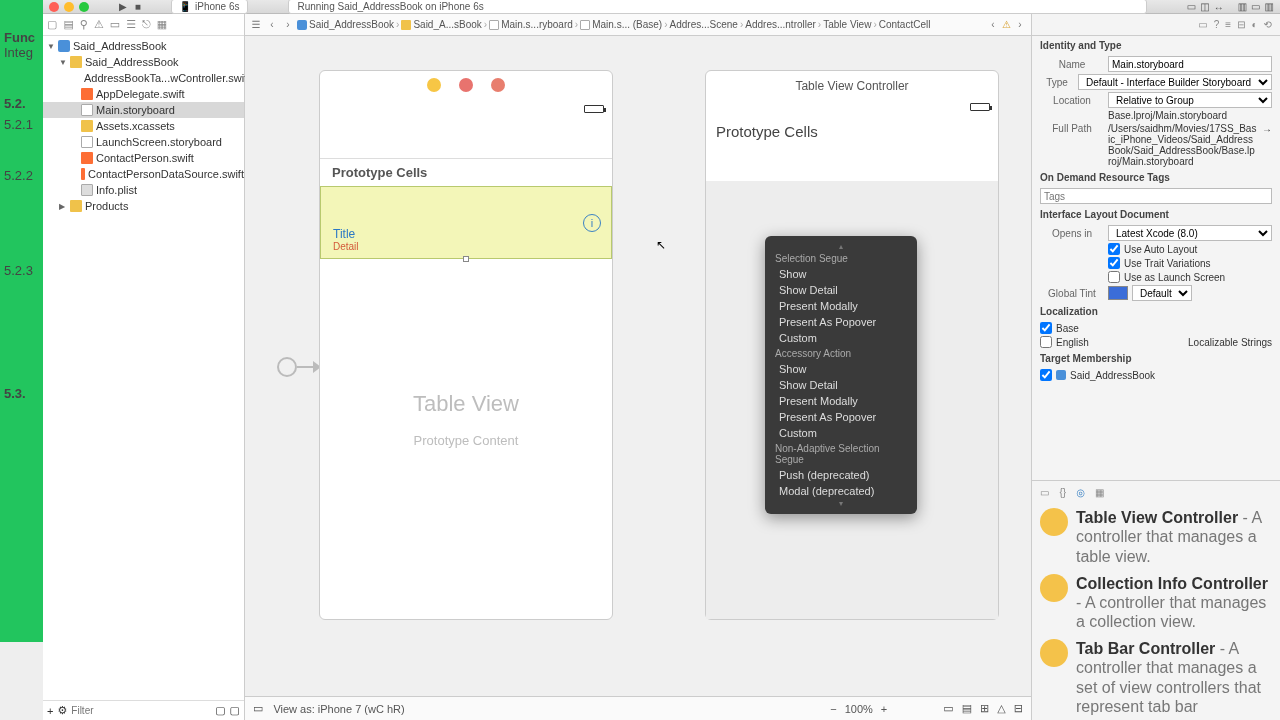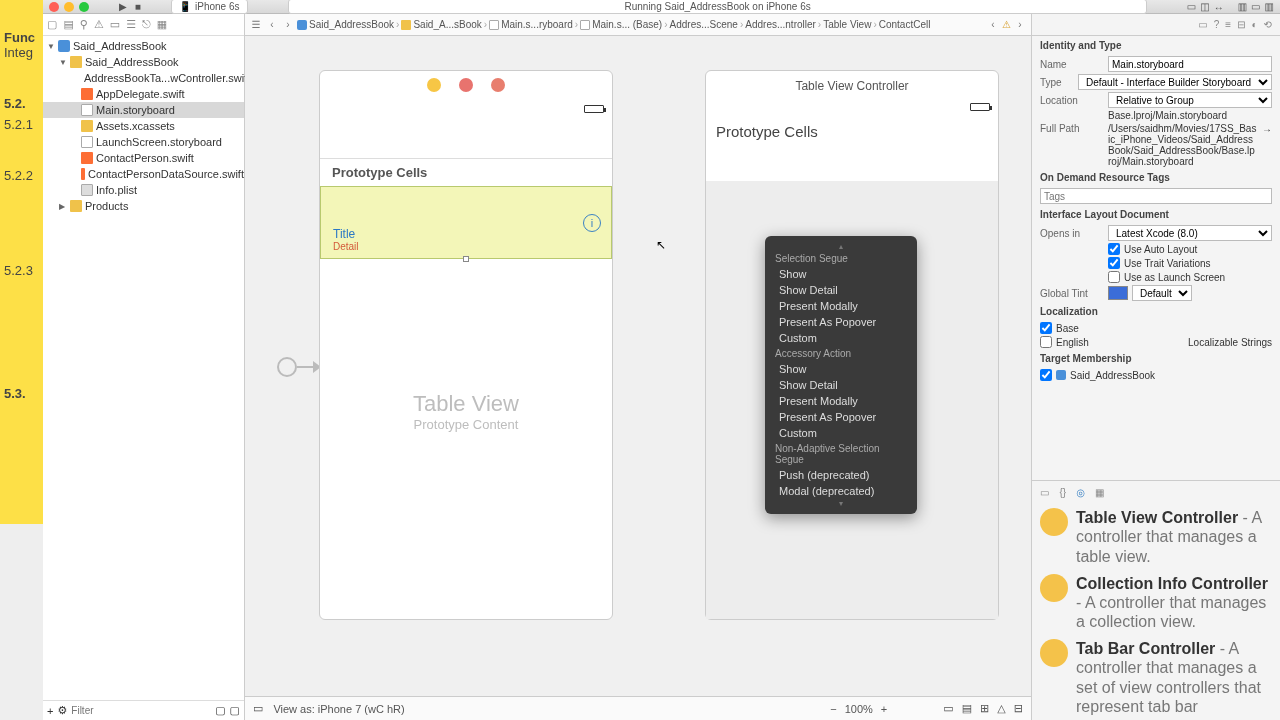--- a/index.html
+++ b/index.html
@@ -1,21 +1,21 @@
 <!DOCTYPE html>
 <html><head>
 <meta charset="utf-8">
 <style>
 * { margin: 0; padding: 0; box-sizing: border-box; font-family: -apple-system, BlinkMacSystemFont, "Helvetica Neue", sans-serif; }
 body { width: 1280px; height: 720px; overflow: hidden; background: #eee; font-size: 11px; color: #333; }
 
 .window { position: absolute; left: 43px; top: 0; width: 1237px; height: 720px; background: #f6f6f6; display: flex; flex-direction: column; }
 
 
-.bgstrip { position: absolute; left: 0; top: 0; width: 43px; height: 524px; background: #fde047; overflow: hidden; color: #444; }
+.bgstrip { position: absolute; left: 0; top: 0; width: 43px; height: 642px; background: #22c55e; overflow: hidden; color: #444; }
 .bgstrip div { padding-left: 4px; white-space: nowrap; font-size: 13px; }
 
 
 .titlebar { height: 14px; background: linear-gradient(#e8e8e8,#d8d8d8); border-bottom: 1px solid #bbb; display: flex; align-items: center; padding: 0 6px; font-size: 10px; color: #555; }
 
 
 .main { flex: 1; display: flex; min-height: 0; }
 
 
 .navigator { width: 202px; background: #fff; border-right: 1px solid #ccc; display: flex; flex-direction: column; }
@@ -55,21 +55,21 @@
 
 .navbarph { height: 40px; border-bottom: 1px solid #ddd; }
 .proth { padding: 6px 12px; font-weight: 600; color: #555; font-size: 13px; }
 .cell { margin: 0 0; padding: 4px 12px 6px 12px; background: #f3f6b8; border: 1px solid #b8c96e; position: relative; }
 .cell .t1 { color: #2b78c5; font-size: 12px; margin-top: 36px; }
 .cell .t2 { color: #d35a3a; font-size: 10px; }
 .cell .infoacc { position: absolute; right: 10px; top: 50%; transform: translateY(-50%); width: 18px; height: 18px; border: 1.5px solid #3b82c4; border-radius: 50%; color: #3b82c4; font-size: 11px; display: flex; align-items: center; justify-content: center; }
 .handle { position: absolute; left: 50%; bottom: -4px; transform: translateX(-50%); width: 6px; height: 6px; border: 1px solid #888; background: #fff; }
 .tvph { position: absolute; left: 0; right: 0; top: 320px; text-align: center; color: #bdbdbd; }
 .tvph .big { font-size: 22px; font-weight: 500; }
-.tvph .sm { font-size: 13px; margin-top: 0; }
+.tvph .sm { font-size: 13px; margin-top: 16px; }
 
 .seguearrow { position: absolute; left: 32px; top: 315px; width: 44px; height: 32px; display: flex; align-items: center; }
 .seguearrow .circ { width: 20px; height: 20px; border: 2px solid #bbb; border-radius: 50%; }
 .seguearrow .line { flex:1; height: 2px; background: #bbb; }
 .seguearrow .ah { width: 0; height: 0; border-left: 8px solid #bbb; border-top: 6px solid transparent; border-bottom: 6px solid transparent; }
 
 .scene2 { position: absolute; left: 460px; top: 34px; width: 294px; height: 550px; background: #fff; border: 1px solid #ccc; border-radius: 6px; }
 .scene2 .hdr { text-align: center; padding: 8px 0 4px; font-size: 12px; color: #555; }
 .scene2 .proth2 { padding: 6px 10px; font-size: 15px; font-weight: 500; color: #444;}
 .scene2 .greybody { background: #ededed; position: absolute; top: 110px; bottom: 0; left:0; right:0;}
@@ -84,21 +84,21 @@
 .canvasbar .zm { margin-left: auto; display: flex; align-items: center; gap: 8px;}
 
 
 .cursor { position: absolute; left: 411px; top: 202px; font-size: 12px; color: #000; pointer-events: none; }
 
 
 .inspector { width: 249px; background: #f4f4f4; border-left: 1px solid #ccc; display: flex; flex-direction: column; font-size: 10px; }
 .inspector .tabs { height: 22px; border-bottom: 1px solid #ccc; display: flex; align-items: center; justify-content: flex-end; gap: 6px; padding-right: 8px; color: #888;}
 .inspector .section-title { font-weight: 600; padding: 4px 8px; color: #444; }
 .insprow { display: flex; align-items: center; padding: 1px 8px; gap: 4px; }
-.insprow .lbl { width: 64px; text-align: left; color: #666; }
+.insprow .lbl { width: 64px; text-align: center; color: #666; }
 .insprow input[type=text], .insprow select { flex: 1; height: 16px; font-size: 10px; border: 1px solid #bbb; background: #fff; padding: 0 3px; }
 .insprow .val { flex: 1; color: #333; }
 .insprow input[type=checkbox] { width: 12px; height: 12px;}
 .tint { display: flex; align-items: center; gap: 4px; }
 .tintchip { width: 20px; height: 14px; background: #3b6dd8; border: 1px solid #888; }
 
 .objlib { border-top: 1px solid #ccc; padding-top: 4px; }
 .objtabs { display: flex; gap: 10px; padding: 2px 8px 6px 8px; color: #888; }
 .objtabs .sel { color: #3b82c4;}
 .objitem { display: flex; gap: 8px; padding: 4px 8px; }
@@ -128,21 +128,21 @@
 
   <div class="titlebar">
     <span style="display:flex;gap:5px;margin-right:10px">
       <span style="width:10px;height:10px;border-radius:50%;background:#ff5f56"></span>
       <span style="width:10px;height:10px;border-radius:50%;background:#ffbd2e"></span>
       <span style="width:10px;height:10px;border-radius:50%;background:#27c93f"></span>
     </span>
     <span style="margin-left:20px">▶</span>
     <span style="margin-left:8px">■</span>
     <span style="margin-left:30px;border:1px solid #ccc;border-radius:3px;padding:1px 8px;background:#fff">📱 <span>iPhone 6s</span></span>
-    <span style="flex:1;text-align:center;border:1px solid #ccc;border-radius:3px;padding:1px 8px;background:#fff;margin:0 40px">Running Said_AddressBook on iPhone 6s</span>
+    <span style="flex:1;text-align:left;border:1px solid #ccc;border-radius:3px;padding:1px 8px;background:#fff;margin:0 40px">Running Said_AddressBook on iPhone 6s</span>
     <span>▭</span>
     <span style="margin-left:4px">◫</span>
     <span style="margin-left:4px">↔</span>
     <span style="margin-left:14px">▥</span>
     <span style="margin-left:4px">▭</span>
     <span style="margin-left:4px">▥</span>
   </div>
 
   <div class="main">
 

